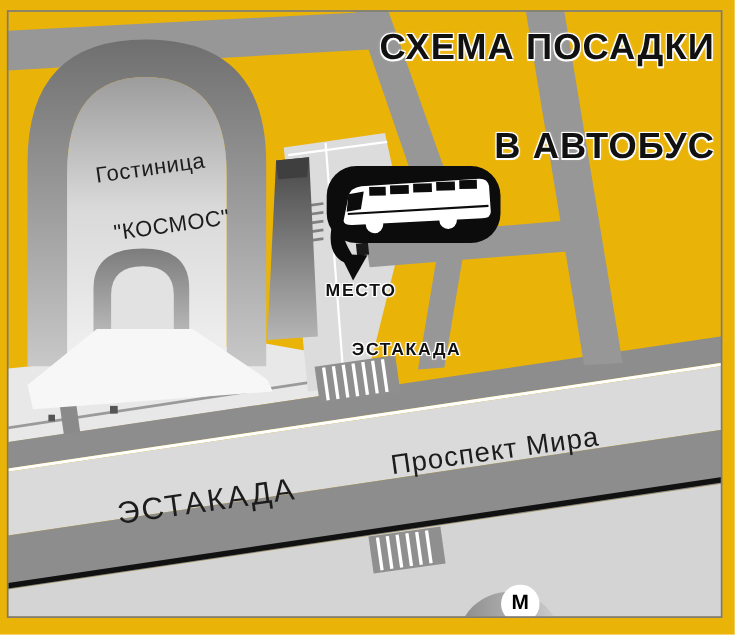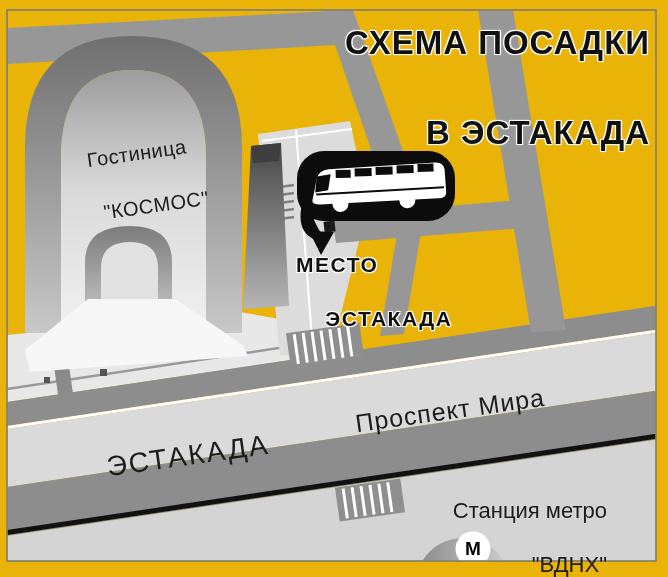--- a/index.html
+++ b/index.html
@@ -4,21 +4,21 @@
 <style>
   html,body{margin:0;padding:0;background:#fff;}
   .stage{position:relative;width:668px;height:577px;background:#eab308;overflow:hidden;
          font-family:"Liberation Sans", sans-serif;}
   .label{position:absolute;color:#111;white-space:pre;}
   .halo{text-shadow:-1px -1px 0 #fff,1px -1px 0 #fff,-1px 1px 0 #fff,1px 1px 0 #fff,0 0 3px #fff;}
   .title{top:20px;right:18px;text-align:right;font-size:33px;font-weight:bold;
          line-height:45px;letter-spacing:1px;}
   .hotel{left:58px;top:140px;width:165px;text-align:center;font-size:20px;line-height:27px;
          letter-spacing:.5px;transform:rotate(-8deg);color:#1c1c1c;}
-  .mesto{left:296px;top:251px;font-size:21px;font-weight:bold;line-height:27px;letter-spacing:1.5px;}
+  .mesto{left:296px;top:251px;font-size:16px;font-weight:bold;line-height:27px;letter-spacing:1.5px;}
   .estakada{left:78px;top:440px;width:220px;text-align:center;font-size:28px;letter-spacing:2px;
             transform:rotate(-8deg);color:#1c1c1c;}
   .prospekt{left:340px;top:396px;width:220px;text-align:center;font-size:25px;letter-spacing:1px;
             transform:rotate(-8deg);color:#1c1c1c;}
   .metro{right:61px;top:497px;text-align:right;font-size:22px;line-height:27px;color:#1c1c1c;}
   .metro-m{left:460px;top:536px;width:26px;height:26px;text-align:center;line-height:26px;
            font-size:19px;font-weight:bold;color:#000;}
   svg{position:absolute;left:0;top:0;}
 </style>
 </head>
@@ -152,29 +152,27 @@
       </g>
 
       <ellipse cx="463" cy="584" rx="47" ry="46" fill="url(#gDome)"></ellipse>
       <circle cx="473" cy="549" r="17.5" fill="#ffffff"></circle>
     </g>
 
     <rect x="7" y="10" width="649" height="551" fill="none" stroke="#7a7a7a" stroke-width="1.5"></rect>
   </svg>
 
   <div class="label title halo"><span>СХЕМА ПОСАДКИ</span><br>
-    <span>В ЭСТАКАДА</span></div>
+    <span>В АВТОБУС</span></div>
 
   <div class="label hotel"><span>Гостиница</span><br>
     <span>"КОСМОС"</span></div>
 
   <div class="label mesto halo"><span>МЕСТО</span><br>
     <span>ЭСТАКАДА</span></div>
 
   <div class="label estakada">ЭСТАКАДА</div>
 
   <div class="label prospekt">Проспект Мира</div>
 
-  <div class="label metro"><span>Станция метро</span><br>
-    <span>"ВДНХ"</span></div>
 
   <div class="label metro-m">М</div>
 </div>
 
 </body></html>

